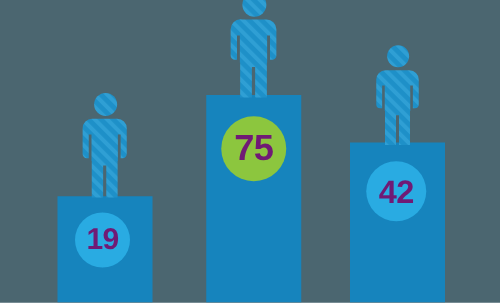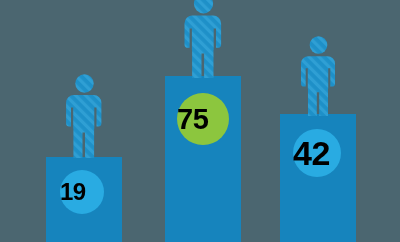--- a/index.html
+++ b/index.html
@@ -24,21 +24,22 @@
     background: #1684bd;
   }
   .person {
     position: absolute;
   }
   .badge {
     position: absolute;
     border-radius: 50%;
     display: flex;
     align-items: center;
-    color: #000000;
+    justify-content: center;
+    color: #701a75;
     font-weight: bold;
     font-family: "Liberation Sans", sans-serif;
     letter-spacing: -0.5px;
   }
   .badge-18 { background: #29abe2; }
   .badge-75 { background: #8cc63e; }
   .badge-42 { background: #29abe2; }
   .badge-text { line-height: 1; }
 </style>
 </head>
@@ -95,17 +96,17 @@
   </svg>
 
   <div class="badge badge-18" style="left:60px; top:170px; width:44px; height:44px; font-size:24px;">
     <span class="badge-text">19</span>
   </div>
 
   <div class="badge badge-75" style="left:177px; top:93px; width:52px; height:52px; font-size:29px;">
     <span class="badge-text">75</span>
   </div>
 
-  <div class="badge badge-42" style="left:293px; top:129px; width:48px; height:48px; font-size:34px;">
+  <div class="badge badge-42" style="left:293px; top:129px; width:48px; height:48px; font-size:26px;">
     <span class="badge-text">42</span>
   </div>
 
 </div>
 
 </body></html>

